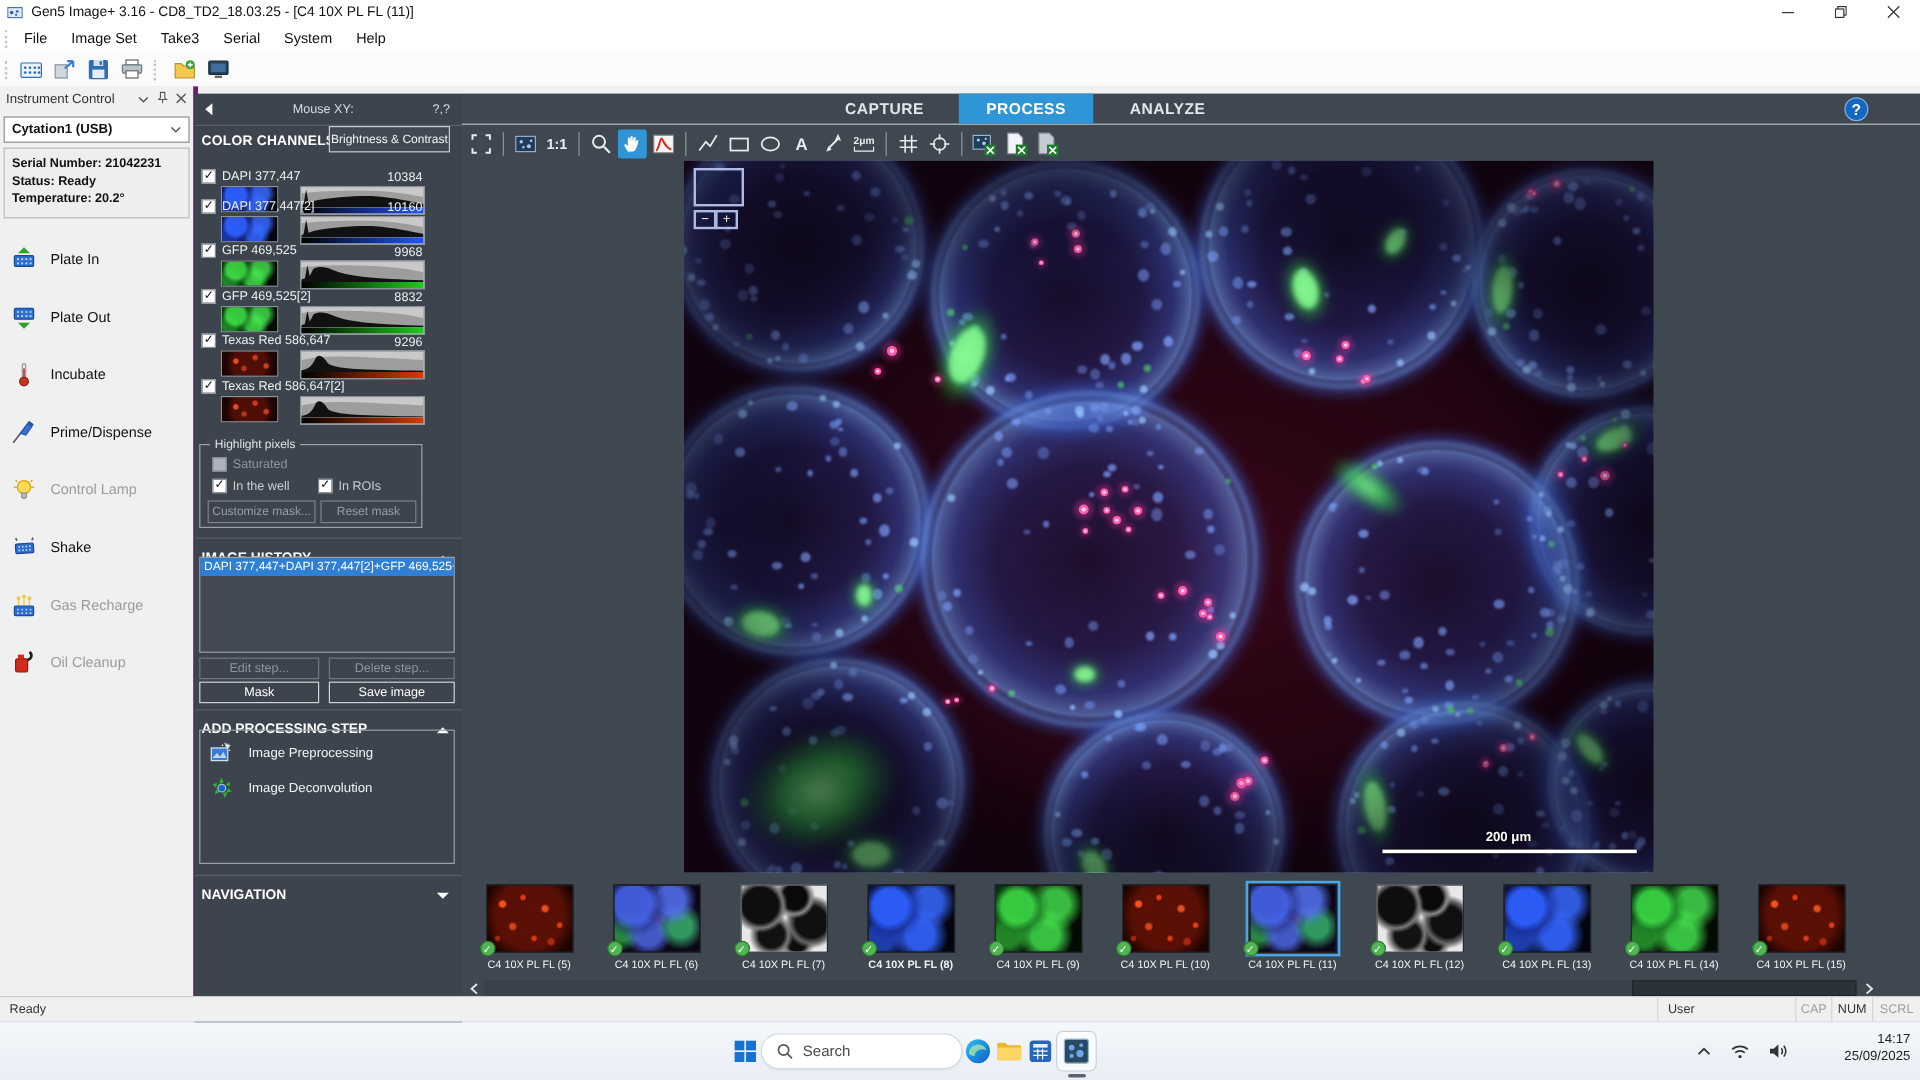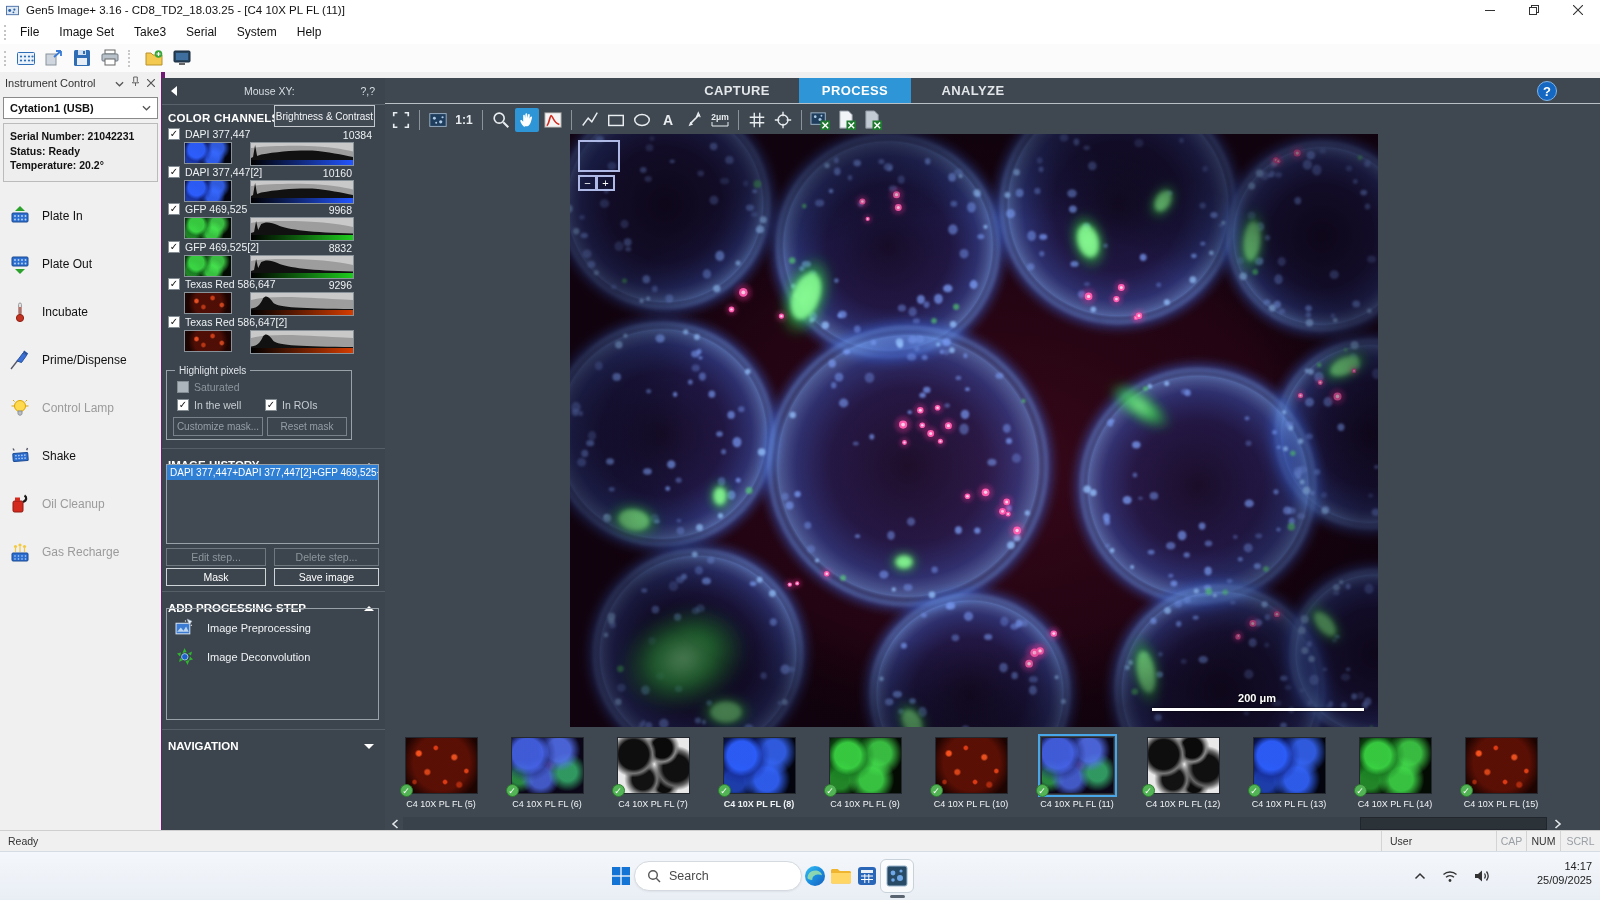--- a/index.html
+++ b/index.html
@@ -337,30 +337,20 @@
                 </g>
               </g>
               <path d="M4 3.5l1.2 2M18.5 3l-.8 2.2" stroke="#556" stroke-width="1.4"></path>
             </svg>
           </span>
           <span class="lbl">Shake</span>
         </div>
         <div class="action disabled">
           <span class="aico">
             <svg width="22" height="22" viewBox="0 0 22 22">
-              <rect x="4" y="8" width="10" height="11" rx="1.5" fill="#d42a1e" stroke="#8e1b12"></rect>
-              <rect x="6" y="4.5" width="5" height="3.5" fill="#d42a1e"></rect>
-              <path d="M14 9c4-1.5 4-5 1.5-6.5" fill="none" stroke="#1a1a1a" stroke-width="2.2"></path>
-            </svg>
-          </span>
-          <span class="lbl">Oil Cleanup</span>
-        </div>
-        <div class="action disabled">
-          <span class="aico">
-            <svg width="22" height="22" viewBox="0 0 22 22">
               <rect x="3" y="12" width="16" height="8" rx="1" fill="#2d6fd0" stroke="#1b4a92"></rect>
               <g fill="#bcd6f7">
                 <circle cx="6" cy="15" r=".8"></circle>
                 <circle cx="9.5" cy="15" r=".8"></circle>
                 <circle cx="13" cy="15" r=".8"></circle>
                 <circle cx="16.5" cy="15" r=".8"></circle>
                 <circle cx="6" cy="18" r=".8"></circle>
                 <circle cx="9.5" cy="18" r=".8"></circle>
                 <circle cx="13" cy="18" r=".8"></circle>
                 <circle cx="16.5" cy="18" r=".8"></circle>
@@ -368,37 +358,47 @@
               <g fill="#f4c93f">
                 <circle cx="6.5" cy="5.5" r="1.6"></circle>
                 <circle cx="11" cy="4" r="1.6"></circle>
                 <circle cx="15.5" cy="5.5" r="1.6"></circle>
               </g>
               <path d="M6.5 7v4M11 5.5v5.5M15.5 7v4" stroke="#f4c93f" stroke-width="1.2"></path>
             </svg>
           </span>
           <span class="lbl">Gas Recharge</span>
         </div>
+        <div class="action disabled">
+          <span class="aico">
+            <svg width="22" height="22" viewBox="0 0 22 22">
+              <rect x="4" y="8" width="10" height="11" rx="1.5" fill="#d42a1e" stroke="#8e1b12"></rect>
+              <rect x="6" y="4.5" width="5" height="3.5" fill="#d42a1e"></rect>
+              <path d="M14 9c4-1.5 4-5 1.5-6.5" fill="none" stroke="#1a1a1a" stroke-width="2.2"></path>
+            </svg>
+          </span>
+          <span class="lbl">Oil Cleanup</span>
+        </div>
       </div>
   </div>
 
   <div class="ctrlpanel">
     <div class="cp-header">
       <span class="back-btn">
           <svg width="8" height="12" viewBox="0 0 8 12">
             <path d="M7 1L1 6l6 5z" fill="#fff"></path>
           </svg>
         </span>
       <span class="mouse-lbl">Mouse XY:</span>
       <span class="mouse-val">?,?</span>
     </div>
     <div class="cp-title">COLOR CHANNELS</div>
     <div class="bnc-btn">Brightness &amp; Contrast</div>
     <div id="channels">
-        <div class="chrow" style="top: 0px; padding-left: 20px;">
+        <div class="chrow" style="top: 13px;">
           <div class="ch-top">
             <span class="cb checked"></span>
             <span>DAPI 377,447</span>
           </div>
           <div class="ch-val">10384</div>
           <div class="ch-thumb t-blue"></div>
           <div class="ch-hist">
             <svg viewBox="0 0 100 17" preserveAspectRatio="none">
               <path d="M0 17V5C12 3.5 30 2.5 55 3C75 3.5 90 6 100 8.5V17Z" fill="#9d9d9d"></path>
               <path d="M0 17V15L2 14L4 2L6 13L10 11.5C25 8.5 45 7 60 7.5C75 8.5 90 12 100 14V17Z" fill="#111"></path>

